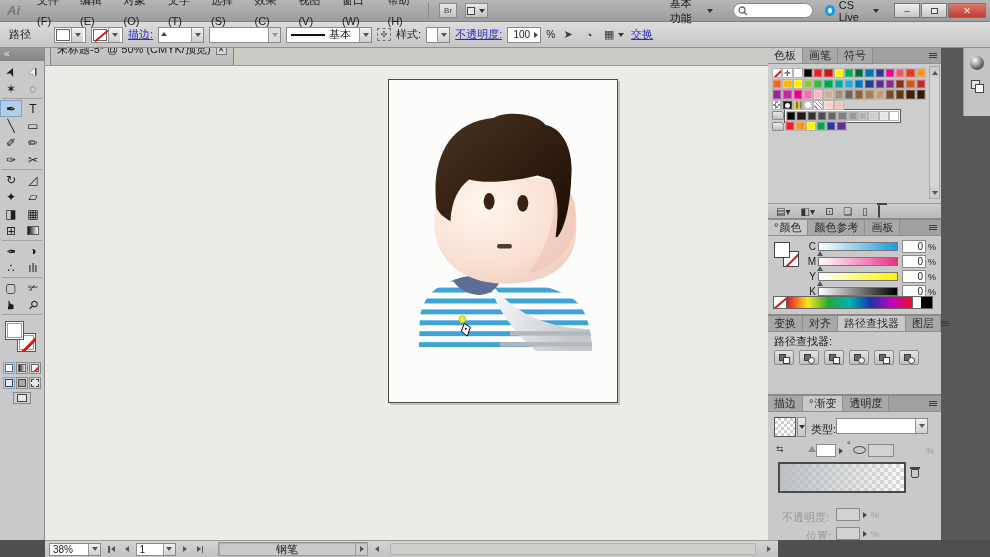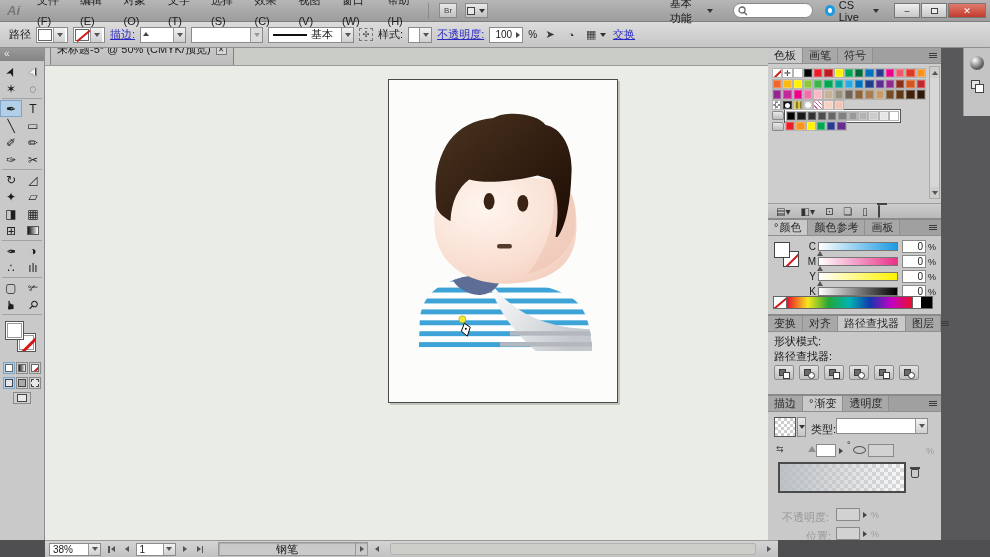--- a/index.html
+++ b/index.html
@@ -259,21 +259,21 @@
     <div id="win-controls">
       <div class="win-btn">–</div>
       <div class="win-btn">
           <span class="restore-glyph"></span>
         </div>
       <div class="win-btn close">✕</div>
     </div>
   </div>
 
   <div id="controlbar">
-    <span style="">路径</span>
+    <span style="margin-right:18px;">路径</span>
     <div class="combo" style="width:32px;">
       <span class="swatch16"></span>
         <span class="dd">
           <span class="caret"></span>
         </span>
     </div>
     <div class="combo" style="width:32px;">
       <span class="swatch16 none-slash"></span>
         <span class="dd">
           <span class="caret"></span>
@@ -729,21 +729,20 @@
           <div class="ptab">对齐</div>
           <div class="ptab active">路径查找器</div>
           <div class="ptab">图层</div>
           <div class="pmenu">
             <i></i>
             <i></i>
             <i></i>
           </div>
         </div>
       <div id="pf-content">
-        <div class="pf-label">形状模式:</div>
         <div class="pf-label">路径查找器:</div>
         <div class="pf-row" id="pathfinders-row">
             <div class="pf-btn">
               <span class="sq1"></span>
               <span class="sq2"></span>
             </div>
             <div class="pf-btn round">
               <span class="sq1"></span>
               <span class="sq2"></span>
             </div>

